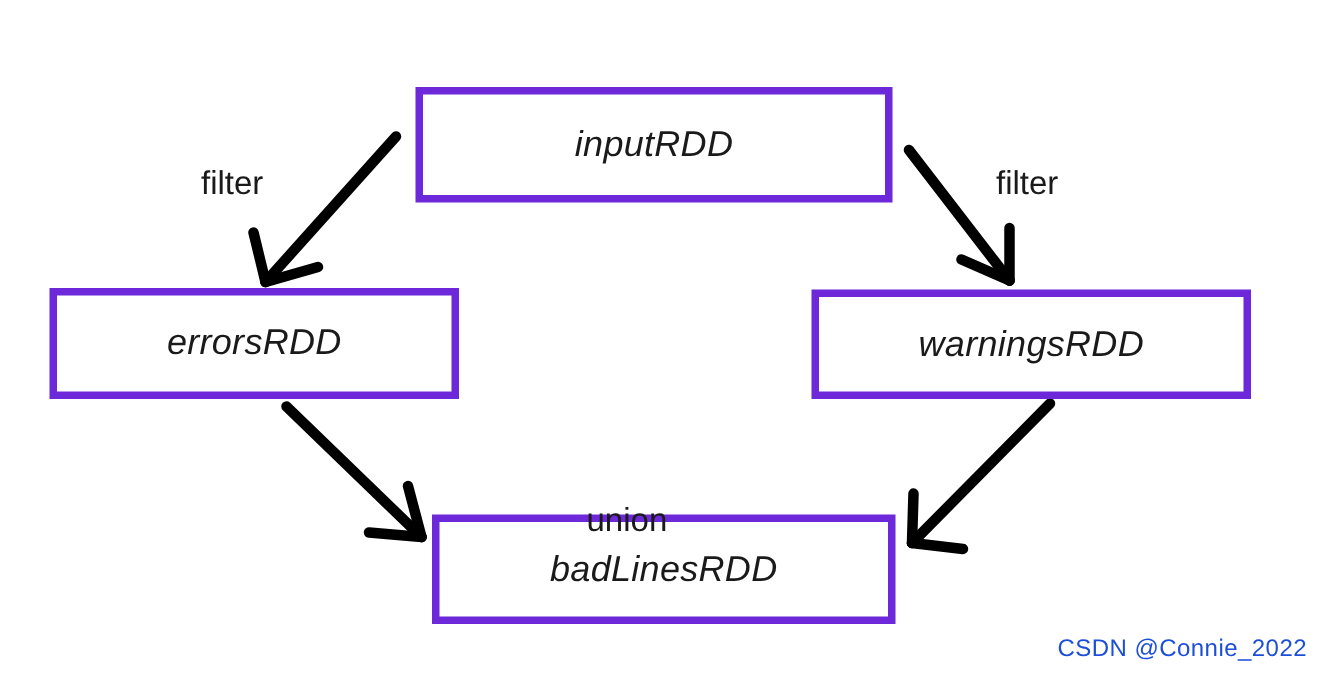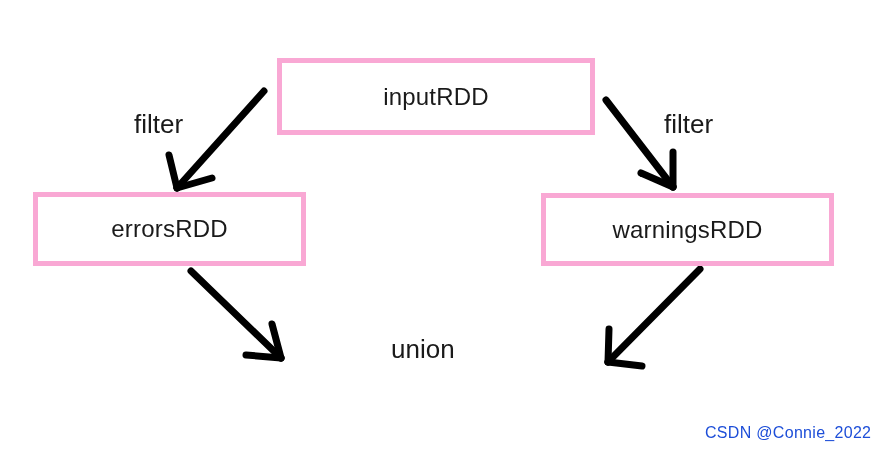--- a/index.html
+++ b/index.html
@@ -21,44 +21,45 @@
   #diagram-svg {
     position: absolute;
     left: 0;
     top: 0;
     width: 885px;
     height: 453px;
   }
   .node-box {
     position: absolute;
     background: #ffffff;
-    border: 5px solid #f9a8d4;
+    border: 5px solid #6d28d9;
     box-sizing: border-box;
     display: flex;
     align-items: center;
     justify-content: center;
     z-index: 3;
+    font-style: italic;
   }
   .node-label {
     font-family: "Liberation Sans", sans-serif;
     font-size: 24px;
     color: #1a1a1a;
     letter-spacing: 0.2px;
     line-height: 1;
     white-space: nowrap;
   }
   #node-input    { left: 277px; top: 58px;  width: 318px; height: 77px; }
   #node-errors   { left: 33px;  top: 192px; width: 273px; height: 74px; }
   #node-warnings { left: 541px; top: 193px; width: 293px; height: 73px; }
   #node-badlines { left: 288px; top: 343px; width: 309px; height: 73px; }
 
   .edge-label {
     position: absolute;
     font-family: "Liberation Sans", sans-serif;
-    font-size: 26px;
+    font-size: 22px;
     color: #1a1a1a;
     white-space: nowrap;
     line-height: 1;
     z-index: 4;
   }
   #edge-label-filter-left  { left: 134px; top: 111px; }
   #edge-label-filter-right { left: 664px; top: 111px; }
   #edge-label-union        { left: 391px; top: 296px; margin-top: 40px; }
 
   #watermark {
@@ -110,20 +111,23 @@
   </div>
 
   <div class="node-box" id="node-errors">
     <span class="node-label">errorsRDD</span>
   </div>
 
   <div class="node-box" id="node-warnings">
     <span class="node-label">warningsRDD</span>
   </div>
 
+  <div class="node-box" id="node-badlines">
+    <span class="node-label">badLinesRDD</span>
+  </div>
 
   <div class="edge-label" id="edge-label-filter-left">filter</div>
 
   <div class="edge-label" id="edge-label-filter-right">filter</div>
 
   <div class="edge-label" id="edge-label-union">union</div>
 
   <div id="watermark">CSDN @Connie_2022</div>
 
 </div>

